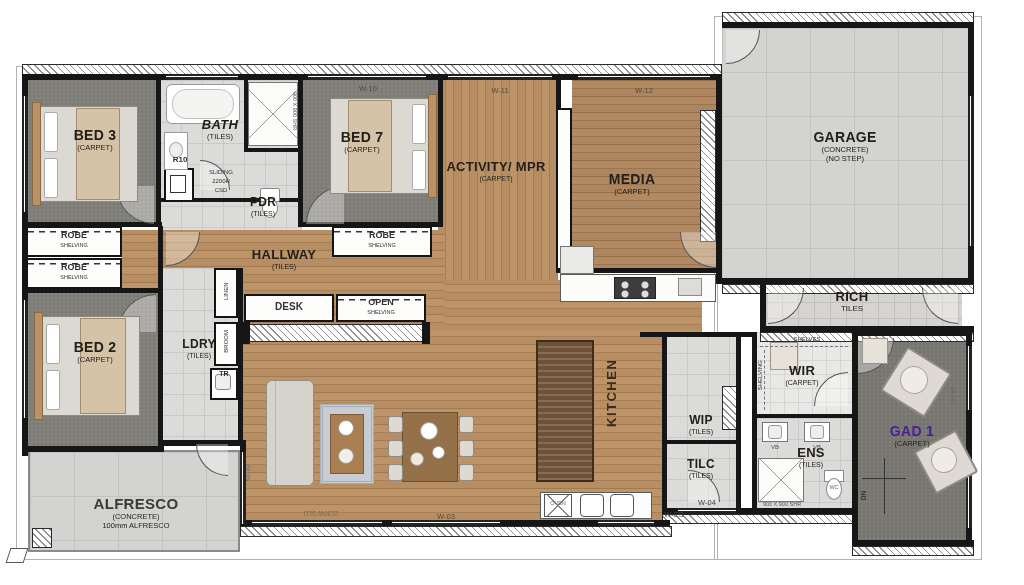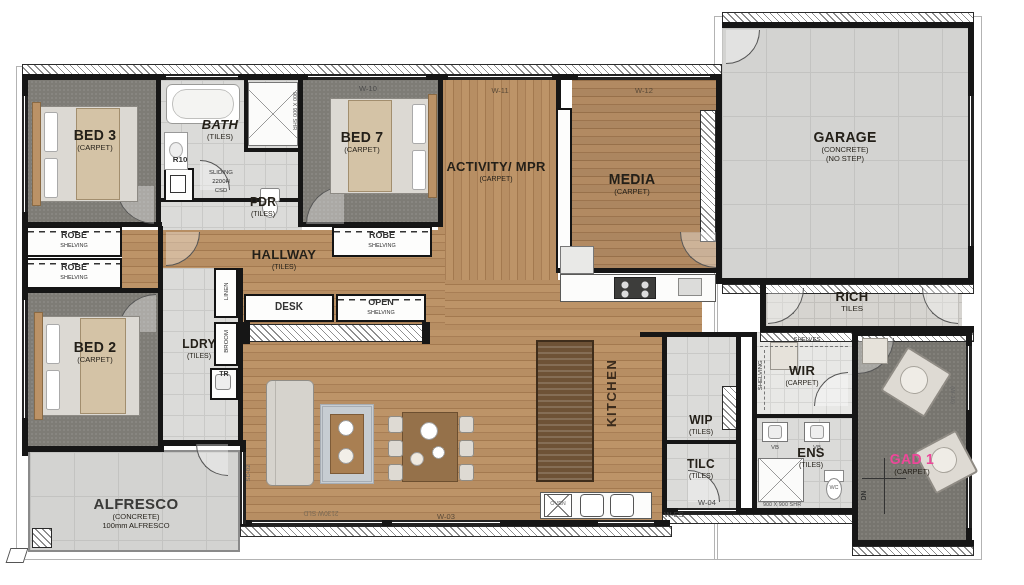--- a/index.html
+++ b/index.html
@@ -308,21 +308,21 @@
   </div>
   <div class="abs rlbl" style="left:758px;top:364px;width:88px;">
     <span class="m" style="font-size:13px;">WIR</span>
     <span class="s" style="font-size:7px;">(CARPET)</span>
   </div>
   <div class="abs rlbl" style="left:776px;top:446px;width:70px;">
     <span class="m" style="font-size:13px;">ENS</span>
     <span class="s" style="font-size:7px;">(TILES)</span>
   </div>
   <div class="abs rlbl" style="left:862px;top:424px;width:100px;">
-    <span class="m" style="color:#ec4899;margin-top:28px;">GAD 1</span>
+    <span class="m" style="color:#4c1d95;">GAD 1</span>
     <span class="s">(CARPET)</span>
   </div>
   <div class="abs rlbl" style="left:56px;top:496px;width:160px;">
     <span class="m" style="font-size:15px;color:#3a3a38;">ALFRESCO</span>
     <span class="s">(CONCRETE)</span>
     <span class="s">100mm ALFRESCO</span>
   </div>
 
   <div class="abs sm" style="left:30px;top:231px;width:88px;">
     <b style="font-size:9px;">ROBE</b><br>

